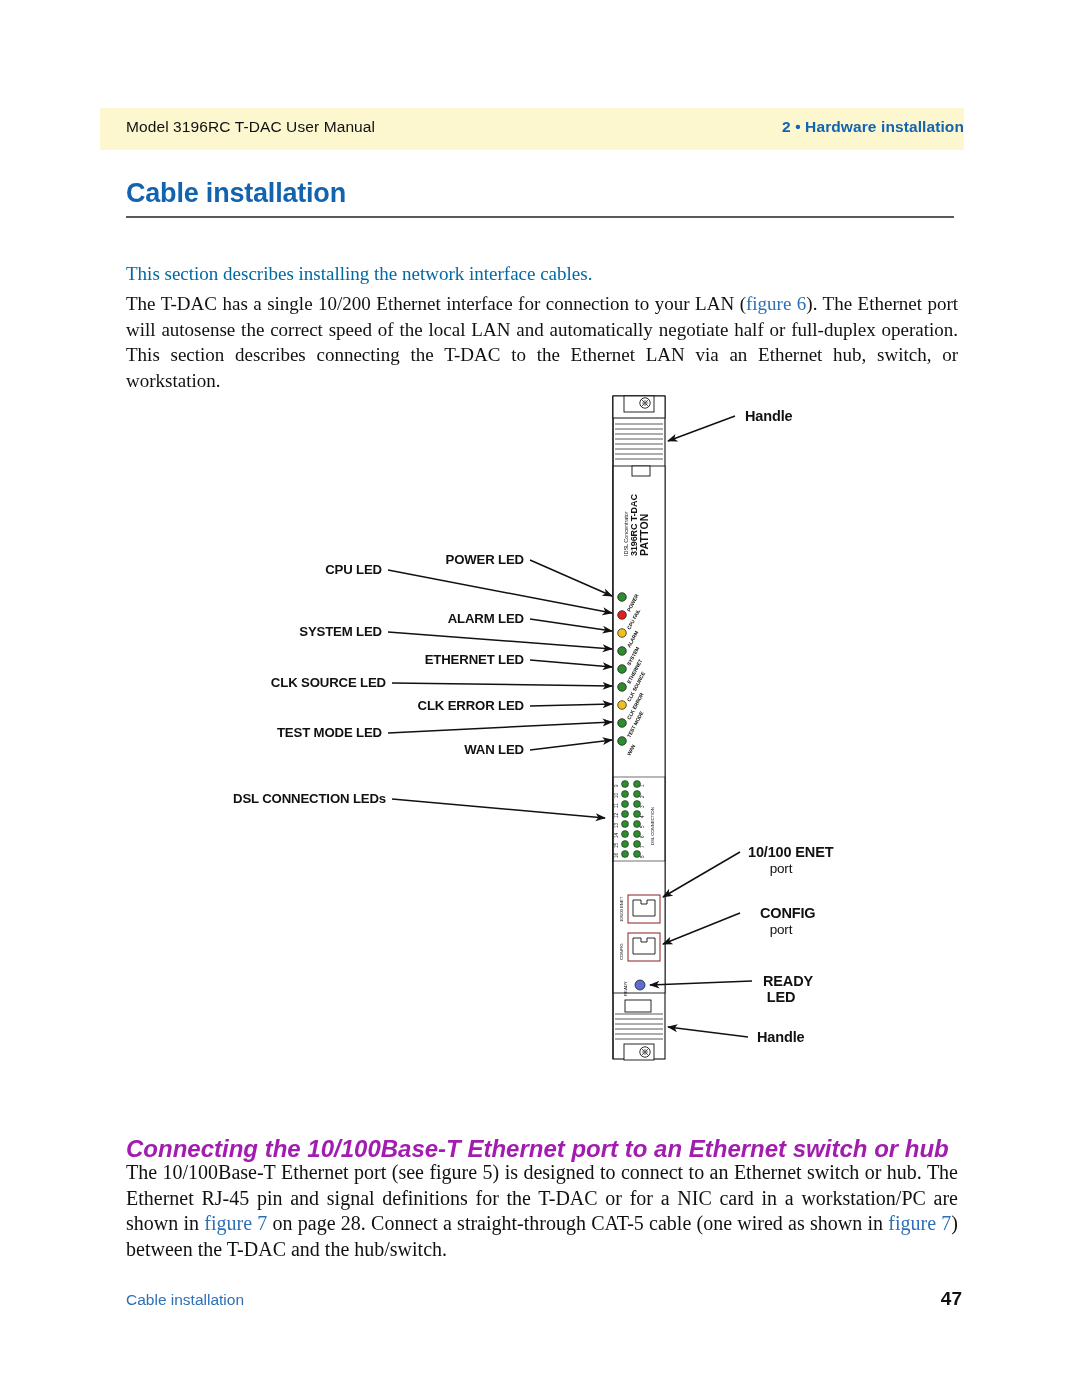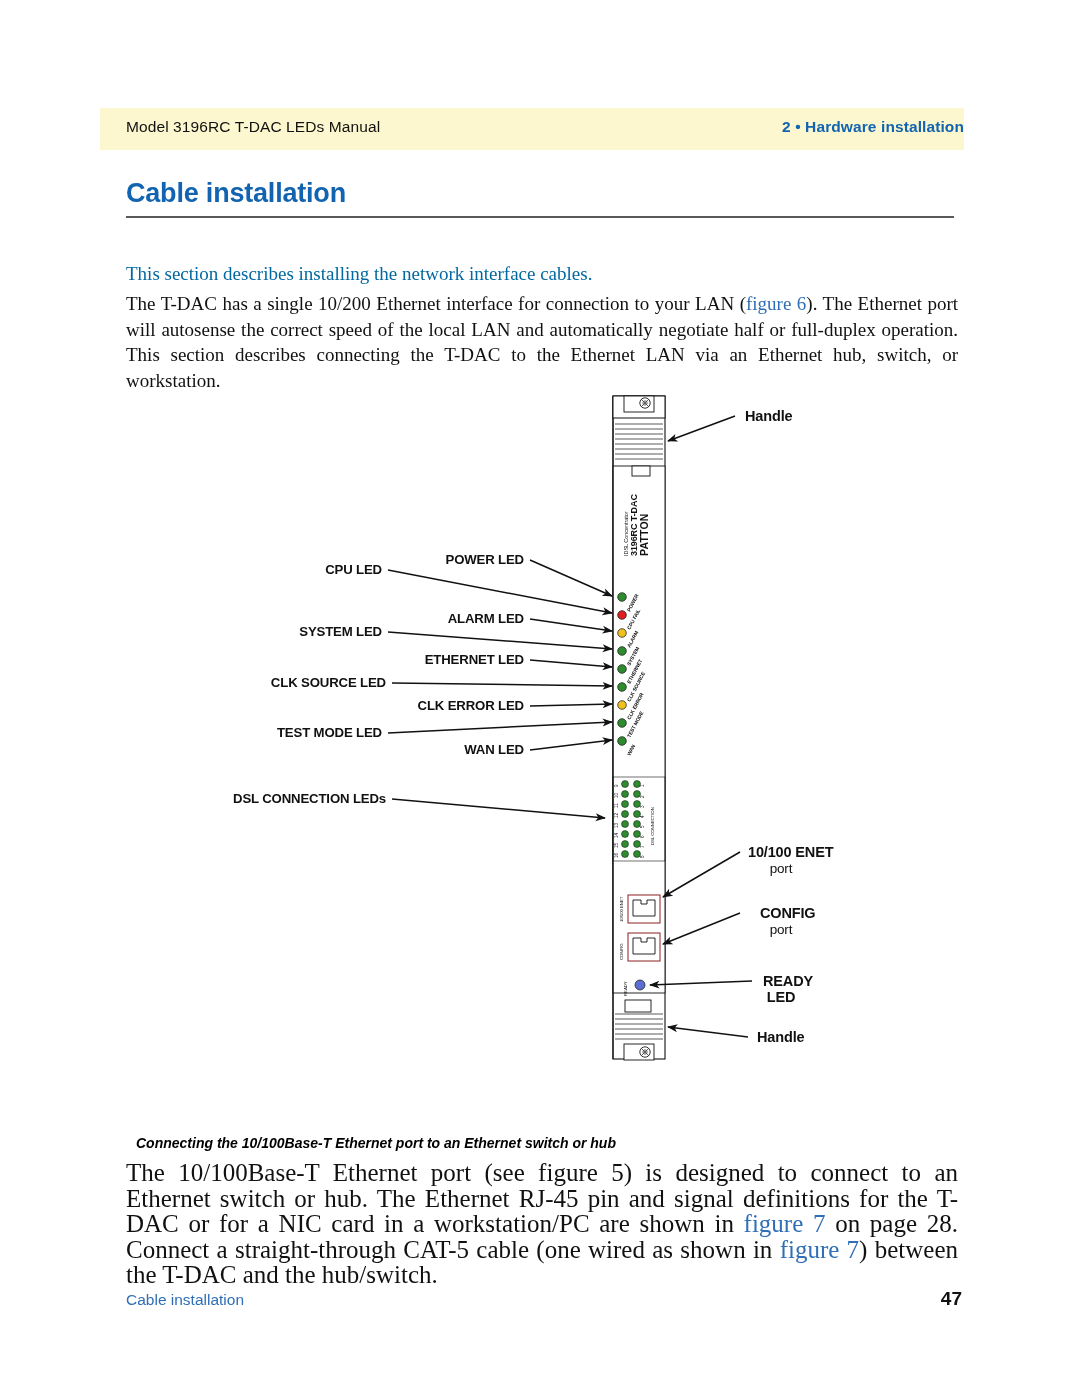--- a/index.html
+++ b/index.html
@@ -51,27 +51,27 @@
   }
   .lnk{color:#2f6fb5;}
 
   
   .fig-cap{
     position:absolute;left:126px;top:1087px;width:830px;text-align:center;
     font-family:"Liberation Sans",sans-serif;
     font-size:17px;color:#111;
   }
   .h2b{
-    position:absolute;left:136px;top:1135px;
-    font-family:"Liberation Sans",sans-serif;
-    font-size:14px;font-weight:bold;font-style:italic;color:#000000;
+    position:absolute;left:126px;top:1135px;
+    font-family:"Liberation Sans",sans-serif;
+    font-size:24px;font-weight:bold;font-style:italic;color:#a21caf;
   }
   .p2{
     position:absolute;left:126px;top:1160px;width:832px;
-    font-size:25px;color:#111;line-height:25.5px;text-align:justify;
+    font-size:20px;color:#111;line-height:25.5px;text-align:justify;
   }
 
   
   .ft-left{
     position:absolute;left:126px;top:1291px;
     font-family:"Liberation Sans",sans-serif;
     font-size:15.5px;color:#2f6fb5;
   }
   .ft-right{
     position:absolute;right:118px;top:1288px;
@@ -116,21 +116,21 @@
     font-family:"Liberation Sans",sans-serif;
     font-size:4.6px;fill:#111;
   }
 </style>
 </head>
 <body>
 
 <div class="page">
 
   <div class="hdr-band"></div>
-  <div class="hdr-left">Model 3196RC T-DAC LEDs Manual</div>
+  <div class="hdr-left">Model 3196RC T-DAC User Manual</div>
   <div class="hdr-right">2 • Hardware installation</div>
 
   <div class="h1">Cable installation</div>
   <div class="h1-rule"></div>
   <div class="intro">This section describes installing the network interface cables.</div>
 
   <div class="p1"><span>The T-DAC has a single 10/200 Ethernet interface for connection to your LAN (</span><span class="lnk">figure 6</span><span>). The Ethernet port will autosense the correct speed of the local LAN and automatically negotiate half or full-duplex operation. This section describes connecting the T-DAC to the Ethernet LAN via an Ethernet hub, switch, or workstation.</span></div>
 
   <div class="figure">
   <svg width="1080" height="1397" viewBox="0 0 1080 1397" xmlns="http://www.w3.org/2000/svg">

